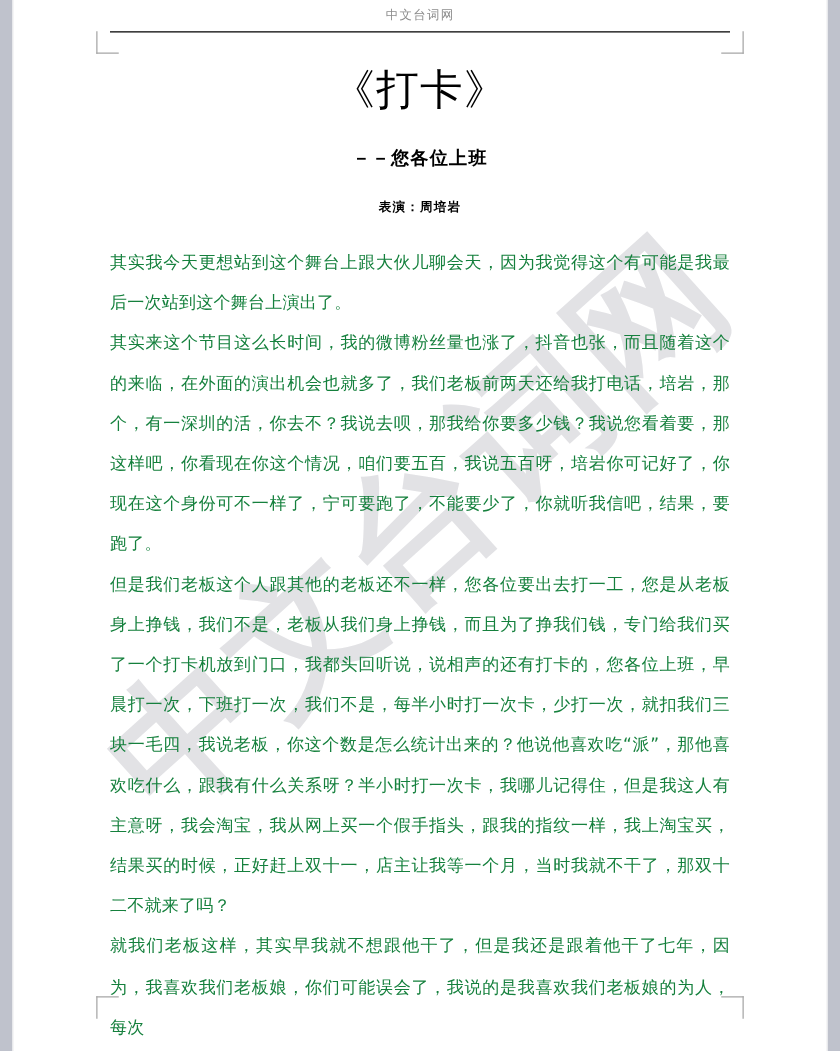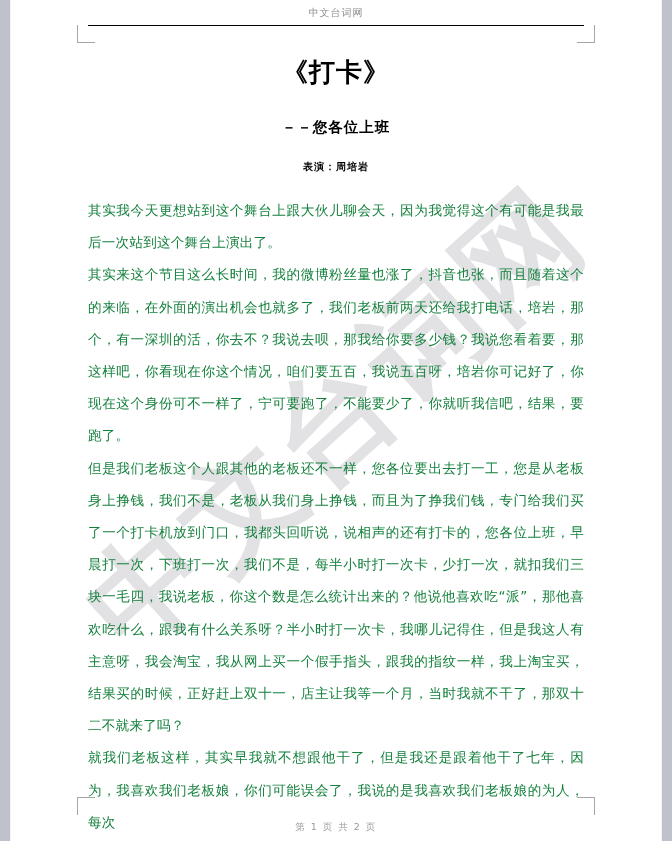--- a/index.html
+++ b/index.html
@@ -110,22 +110,22 @@
   
   .doc-body {
     position: absolute;
     left: 77px;
     right: 77px;
     top: 42px;
   }
 
   .doc-title {
     text-align: center;
-    font-size: 26px;
-    font-weight: 700;
+    font-size: 34px;
+    font-weight: 400;
     color: #000000;
     letter-spacing: 1px;
     margin: 12px 0 0 0;
     font-family: "DejaVu Serif", "Liberation Serif", serif;
     line-height: 36px;
   }
 
   .doc-subtitle {
     text-align: center;
     font-size: 14.5px;
@@ -210,18 +210,15 @@
 
       <div class="paragraphs">
         <p class="doc-para">其实我今天更想站到这个舞台上跟大伙儿聊会天，因为我觉得这个有可能是我最后一次站到这个舞台上演出了。</p>
         <p class="doc-para">其实来这个节目这么长时间，我的微博粉丝量也涨了，抖音也张，而且随着这个的来临，在外面的演出机会也就多了，我们老板前两天还给我打电话，培岩，那个，有一深圳的活，你去不？我说去呗，那我给你要多少钱？我说您看着要，那这样吧，你看现在你这个情况，咱们要五百，我说五百呀，培岩你可记好了，你现在这个身份可不一样了，宁可要跑了，不能要少了，你就听我信吧，结果，要跑了。</p>
         <p class="doc-para">但是我们老板这个人跟其他的老板还不一样，您各位要出去打一工，您是从老板身上挣钱，我们不是，老板从我们身上挣钱，而且为了挣我们钱，专门给我们买了一个打卡机放到门口，我都头回听说，说相声的还有打卡的，您各位上班，早晨打一次，下班打一次，我们不是，每半小时打一次卡，少打一次，就扣我们三块一毛四，我说老板，你这个数是怎么统计出来的？他说他喜欢吃“派”，那他喜欢吃什么，跟我有什么关系呀？半小时打一次卡，我哪儿记得住，但是我这人有主意呀，我会淘宝，我从网上买一个假手指头，跟我的指纹一样，我上淘宝买，结果买的时候，正好赶上双十一，店主让我等一个月，当时我就不干了，那双十二不就来了吗？</p>
         <p class="doc-para">就我们老板这样，其实早我就不想跟他干了，但是我还是跟着他干了七年，因为，我喜欢我们老板娘，你们可能误会了，我说的是我喜欢我们老板娘的为人，每次</p>
       </div>
 
     </div>
 
-    <div class="page-footer">
-      <div class="footer-text">第 1 页 共 2 页</div>
-    </div>
 
   </div>
 </div>
 
 </body></html>

